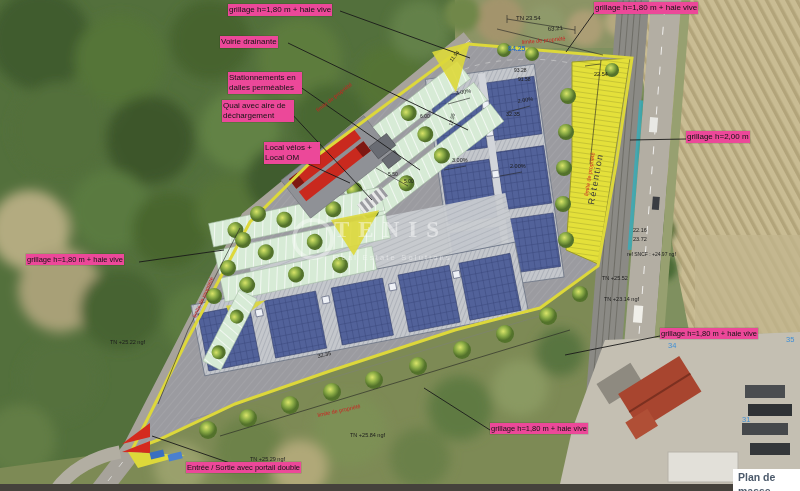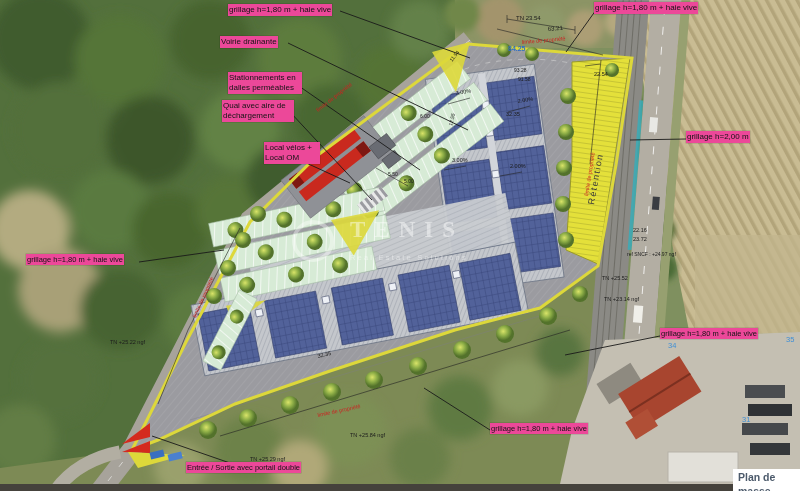--- a/index.html
+++ b/index.html
@@ -7,21 +7,21 @@
          font-family:"Liberation Sans",sans-serif;background:#7f905f;}
   #planSvg{position:absolute;left:0;top:0;}
   .ann{position:absolute;background:#ec4899;color:#141414;
        font:8px/1.25 "Liberation Sans",sans-serif;padding:1px 1px;
        box-shadow:0 0 0 .5px rgba(0,0,0,.18);z-index:30;}
   .ann.small{font-size:7.5px;}
   #planTitle{position:absolute;left:733px;top:469px;background:#fff;
        color:#4c5a6b;font:bold 10.5px/1.3 "Liberation Sans",sans-serif;
        padding:2px 5px;z-index:30;}
   #watermark{position:absolute;left:292px;top:218px;width:220px;z-index:20;
-       display:flex;align-items:center;gap:16px;opacity:.45;color:#fff;
+       display:flex;gap:0;opacity:.45;color:#fff;
        pointer-events:none;}
   .wm-ring{width:34px;height:34px;border:4px solid rgba(255,255,255,.85);
        border-radius:50%;flex:0 0 auto;}
   .wm-name{font:bold 23px/1 "Liberation Serif",serif;letter-spacing:9px;}
   .wm-sub{font:7.5px/1.4 "Liberation Sans",sans-serif;letter-spacing:2.2px;margin-top:12px;}
 </style>
 </head>
 <body>
 
 <div id="stage">

